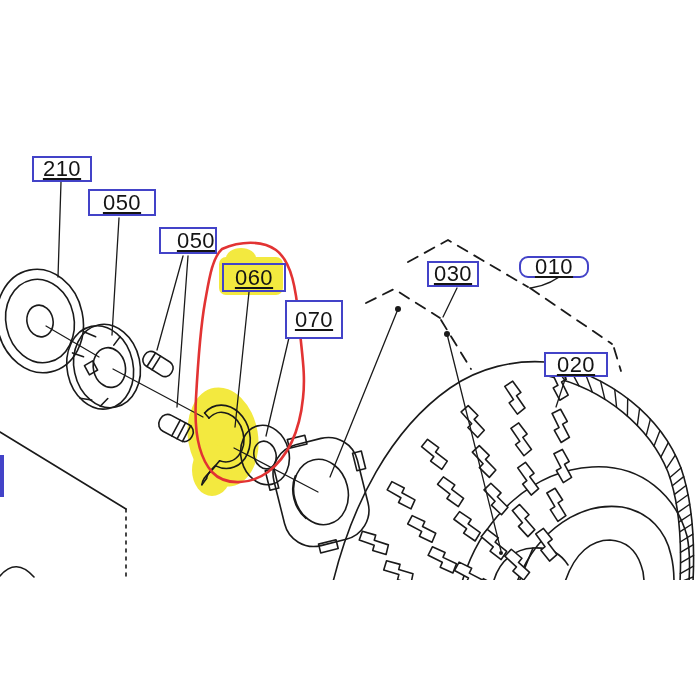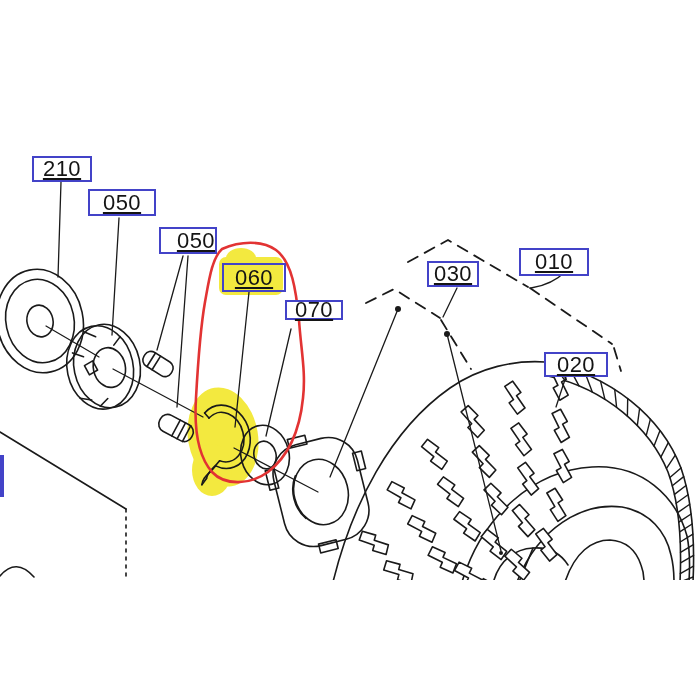--- a/index.html
+++ b/index.html
@@ -195,17 +195,17 @@
              C 250,485 225,486 212,472 C 198,456 194,430 196,398
              C 198,362 200,330 205,302 C 209,280 212,258 222,249 Z" fill="none" stroke="#e23333" stroke-width="2.6" stroke-linecap="round"></path>
   </svg>
 
   <div class="edge-sliver" style="left:0;top:455px;width:4px;height:42px;"></div>
 
   <div class="part-label" style="left:32px;top:156px;width:60px;height:26px;">210</div>
   <div class="part-label" style="left:88px;top:189px;width:68px;height:27px;">050</div>
   <div class="part-label" style="left:159px;top:227px;width:58px;height:27px;padding-left:16px;">050</div>
   <div class="part-label hl" style="left:222px;top:263px;width:64px;height:29px;">060</div>
-  <div class="part-label" style="left:285px;top:300px;width:58px;height:20px;text-align:right;">070</div>
+  <div class="part-label" style="left:285px;top:300px;width:58px;height:39px;text-align:right;">070</div>
   <div class="part-label" style="left:427px;top:261px;width:52px;height:26px;">030</div>
-  <div class="part-label" style="left:519px;top:248px;width:70px;height:28px;">010</div>
+  <div class="part-label" style="left:519px;top:256px;width:70px;height:22px;border-radius:9px;">010</div>
   <div class="part-label" style="left:544px;top:330px;width:64px;height:25px;margin-top:22px;">020</div>
 </div>
 
 </body></html>

